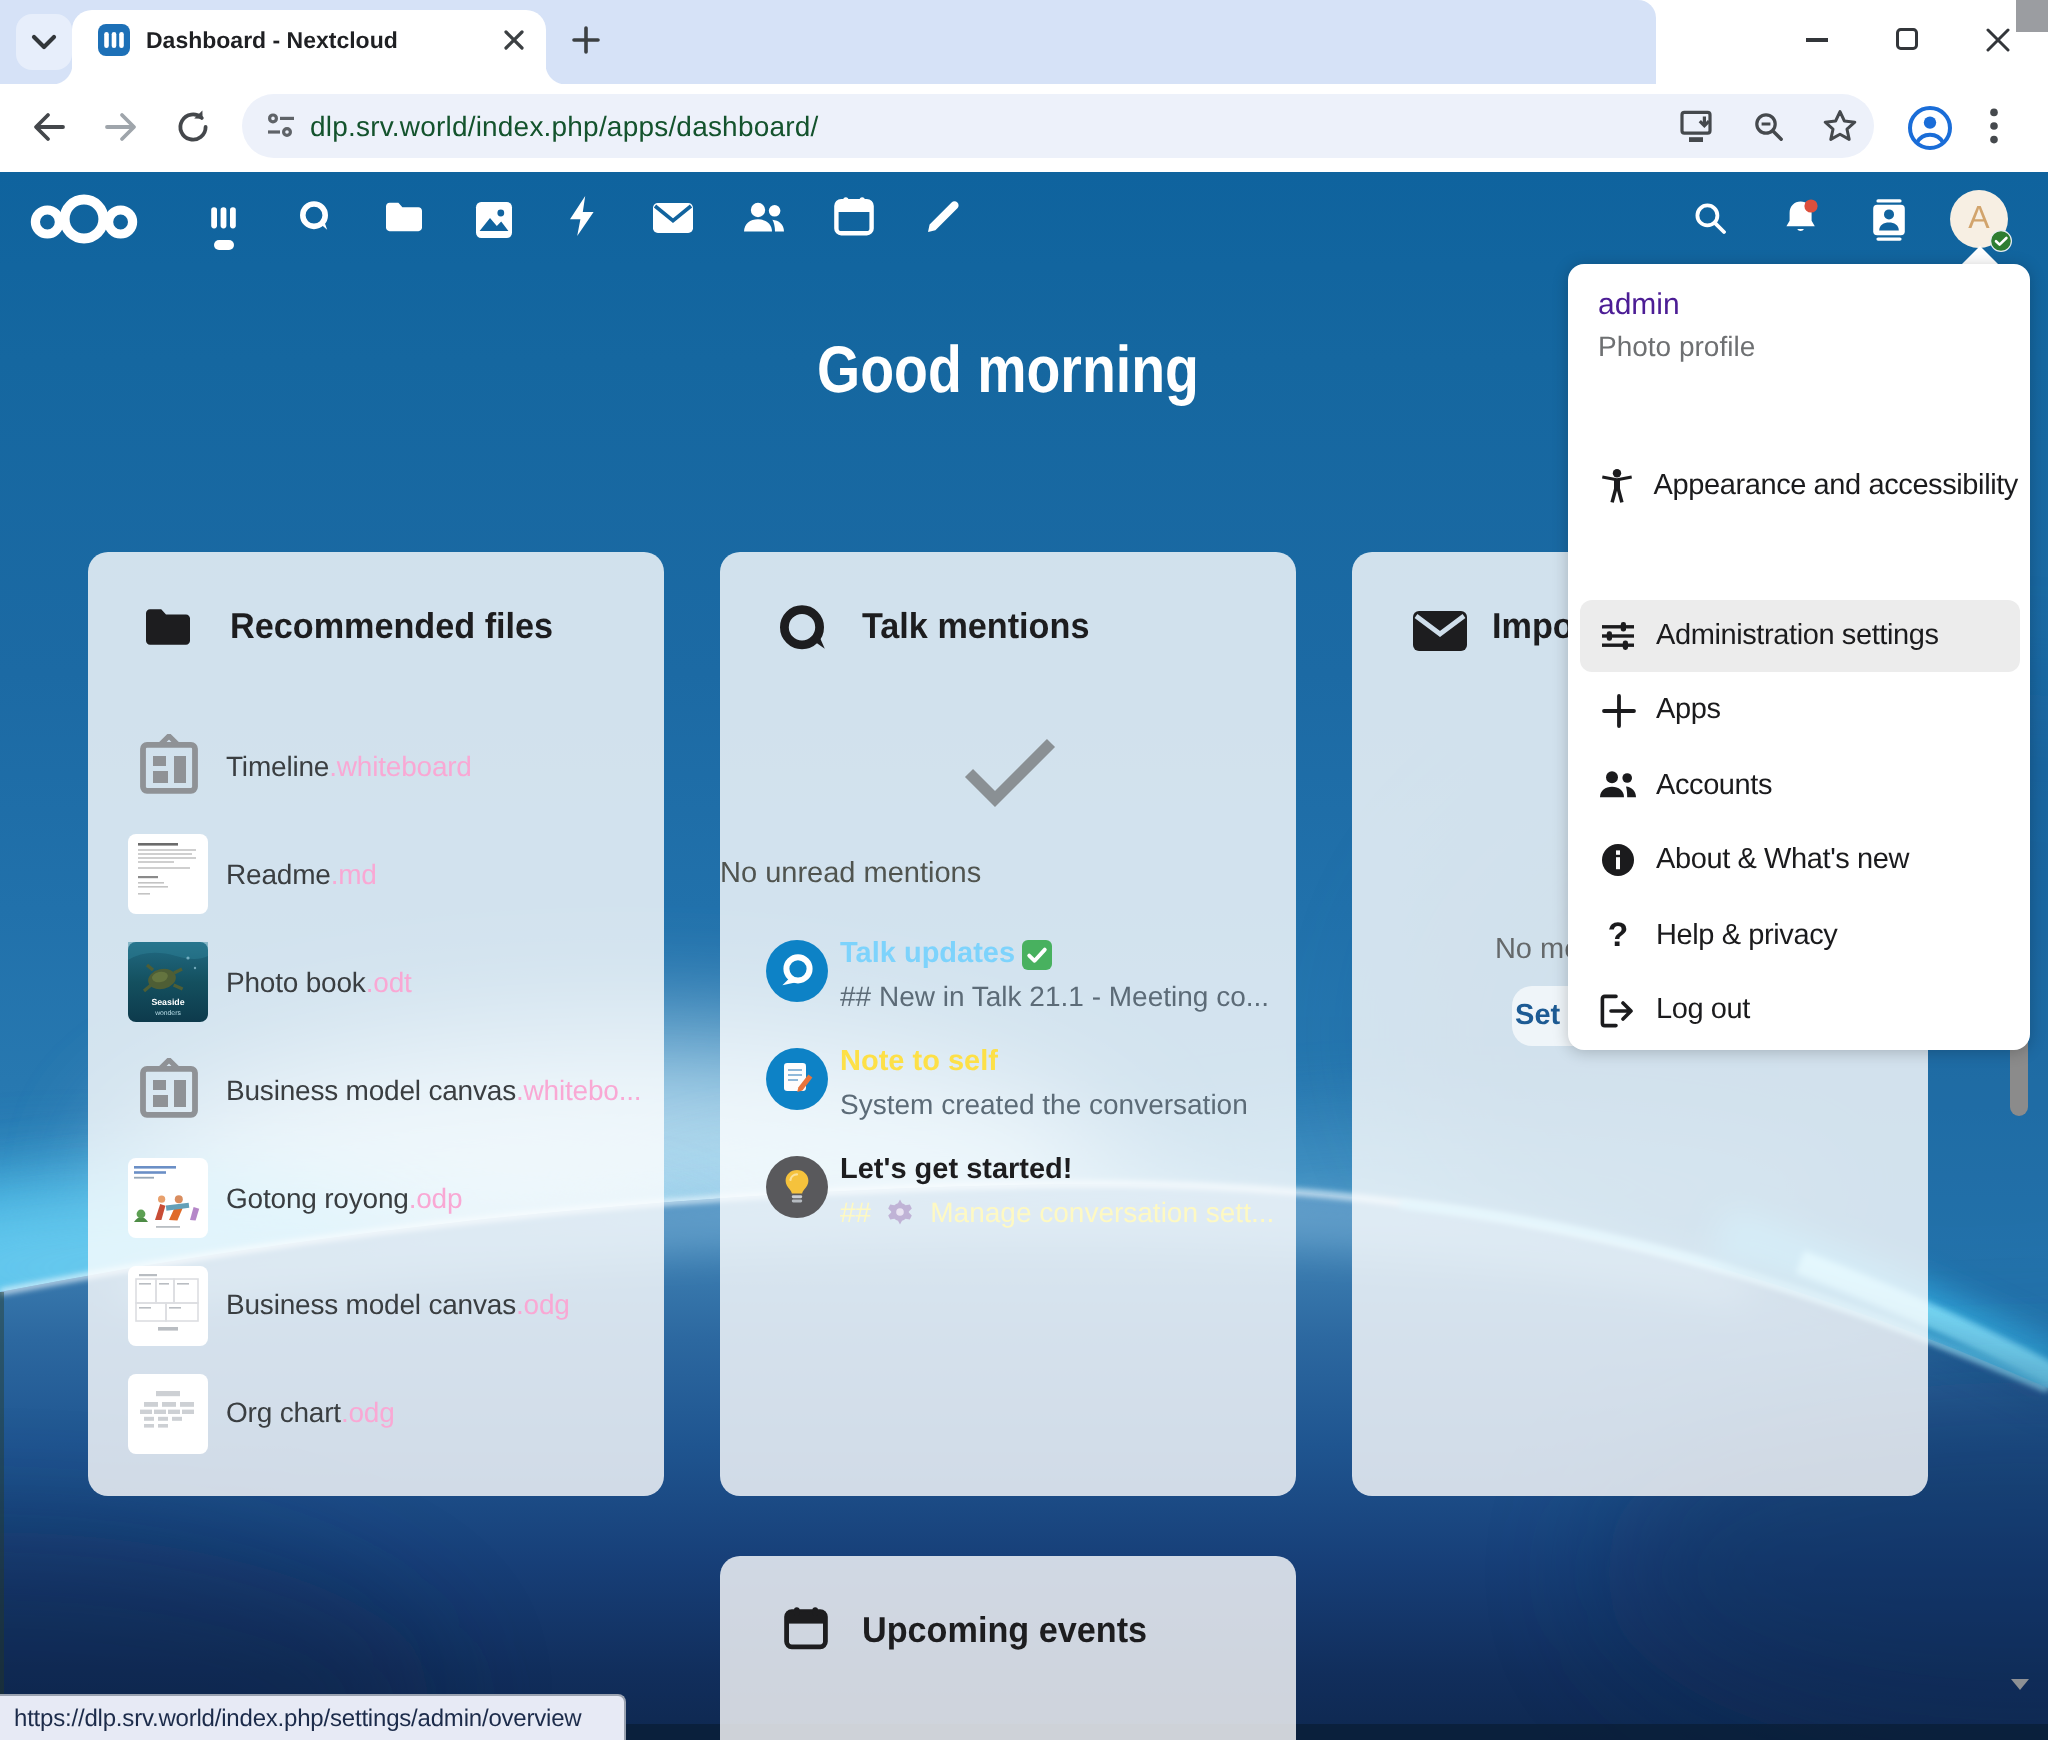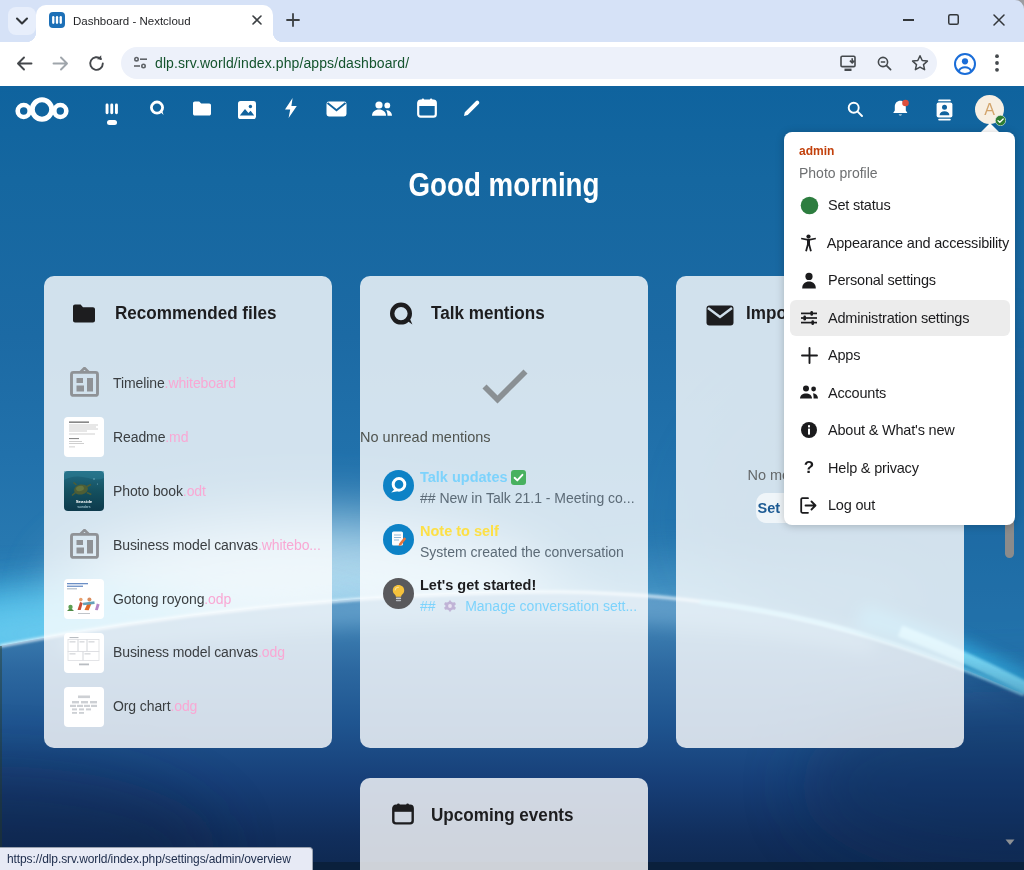--- a/index.html
+++ b/index.html
@@ -1,20 +1,20 @@
 <!DOCTYPE html>
 <html><head>
 <meta charset="utf-8">
 <style>
   * { margin:0; padding:0; box-sizing:border-box; }
   html,body { width:1024px; height:870px; overflow:hidden; font-family:"Liberation Sans",sans-serif; }
   .abs { position:absolute; }
   
   #wincorner { position:absolute; right:0; top:0; width:16px; height:16px; background:#9b9da1; }
-  #tabstrip { position:absolute; left:0; top:0; width:1024px; height:42px; background:#d6e2f7; border-radius:0 9px 0 0; }
+  #tabstrip { position:absolute; left:0; top:0; width:828px; height:42px; background:#d6e2f7; border-radius:0 9px 0 0;font-weight:bold; }
   #tabsearch { position:absolute; left:8px; top:7px; width:28px; height:28px; border-radius:8px; background:#e7eefb; }
   #tab { position:absolute; left:36px; top:5px; width:237px; height:37px; background:#ffffff; border-radius:10px 10px 0 0; }
   #tab::before { content:""; position:absolute; left:-10px; bottom:0; width:10px; height:10px; background:radial-gradient(circle at 0 0, transparent 10px, #ffffff 10.5px); }
   #tab::after  { content:""; position:absolute; right:-10px; bottom:0; width:10px; height:10px; background:radial-gradient(circle at 100% 0, transparent 10px, #ffffff 10.5px); }
   #favicon { position:absolute; left:13px; top:7px; width:16px; height:16px; border-radius:4px; background:#1d70b7; }
   #tabtitle { position:absolute; left:37px; top:10px; font-size:11.5px; color:#1f2023; white-space:nowrap; }
   
   #toolbar { position:absolute; left:0; top:42px; width:1024px; height:44px; background:#ffffff; }
   #omnibox { position:absolute; left:121px; top:5px; width:816px; height:32px; background:#edf1fa; border-radius:16px; }
   #urltext { position:absolute; left:34px; top:8px; font-size:14px; color:#14532d; letter-spacing:0.1px; }
@@ -457,21 +457,21 @@
   <div class="abs" style="left:420px;top:458px;font-size:14px;color:#5c6b77">System created the conversation</div>
 
   <div class="abs" style="left:383px;top:492px;width:31px;height:31px;border-radius:50%;background:#59595c"></div>
   <svg class="abs" style="left:391px;top:498px" width="15" height="19" viewBox="0 0 15 19">
       <path d="M7.5 1 C10.8 1 13.2 3.4 13.2 6.4 C13.2 8.3 12.2 9.5 11.2 10.6 C10.5 11.4 10.2 12 10.1 12.8 H4.9 C4.8 12 4.5 11.4 3.8 10.6 C2.8 9.5 1.8 8.3 1.8 6.4 C1.8 3.4 4.2 1 7.5 1 Z" fill="#f5c23c"></path>
       <path d="M7.5 3.2 C5.8 3.2 4.4 4.4 4.2 6" stroke="#fae29a" stroke-width="1.1" fill="none" stroke-linecap="round"></path>
       <rect x="4.9" y="13.6" width="5.2" height="1.5" rx="0.7" fill="#c9cdd2"></rect>
       <rect x="4.9" y="15.7" width="5.2" height="1.5" rx="0.7" fill="#b6bbc1"></rect>
     </svg>
   <div class="abs" style="left:420px;top:491px;font-size:14.5px;font-weight:bold;color:#1d1d1f">Let's get started!</div>
-  <div class="abs" style="left:420px;top:512px;font-size:14px;color:#7dd3fc">##&nbsp;&nbsp;<svg style="vertical-align:-2px" width="14" height="14" viewBox="0 0 14 14">
+  <div class="abs" style="left:420px;top:512px;font-size:14px;color:#fef9c3">##&nbsp;&nbsp;<svg style="vertical-align:-2px" width="14" height="14" viewBox="0 0 14 14">
         <path d="M7 0.8 L8 2.6 A4.6 4.6 0 0 1 9.8 3.6 L11.9 3.2 L12.9 5.2 L11.4 6.7 A4.6 4.6 0 0 1 11.4 7.3 L12.9 8.8 L11.9 10.8 L9.8 10.4 A4.6 4.6 0 0 1 8 11.4 L7 13.2 L6 11.4 A4.6 4.6 0 0 1 4.2 10.4 L2.1 10.8 L1.1 8.8 L2.6 7.3 A4.6 4.6 0 0 1 2.6 6.7 L1.1 5.2 L2.1 3.2 L4.2 3.6 A4.6 4.6 0 0 1 6 2.6 Z" fill="#c0b3d6"></path>
         <circle cx="7" cy="7" r="1.9" fill="#e9e4f2"></circle>
       </svg>&nbsp;&nbsp;Manage conversation sett...</div>
 
   <div class="card" style="left:676px;top:190px;height:472px;"></div>
   <svg class="abs" style="left:706px;top:219px" width="28" height="21" viewBox="0 0 28 21">
       <rect x="0.5" y="0.5" width="27" height="20" rx="3" fill="#1d1d1f"></rect>
       <path d="M2 3 L14 12 L26 3" fill="none" stroke="#cfdeea" stroke-width="2.4"></path>
     </svg>
   <div class="cardtitle" style="left:746px;top:217px;">Important mail</div>
@@ -487,52 +487,33 @@
     </svg>
   <div class="cardtitle" style="left:431px;top:719px;">Upcoming events</div>
 
   <div id="sbthumb"></div>
   <svg class="abs" style="left:1004px;top:751px" width="12" height="10" viewBox="0 0 12 10">
       <path d="M1.5 2.5 H10.5 L6 8 Z" fill="#8d9094"></path>
     </svg>
 
   <div id="menunotch"></div>
   <div id="menu">
-    <div class="abs" style="left:15px;top:12px;font-size:12px;font-weight:bold;color:#c2410c">admin</div>
+    <div class="abs" style="left:15px;top:12px;font-size:15px;font-weight:normal;color:#4c1d95">admin</div>
     <div class="abs" style="left:15px;top:33px;font-size:14px;color:#6e7072">Photo profile</div>
     <div class="abs" style="left:6px;top:167.5px;width:220px;height:36px;background:#ececec;border-radius:6px"></div>
-    <div class="mitem" style="top:55px">
-        <span class="mico">
-          <svg width="19" height="19" viewBox="0 0 19 19">
-            <circle cx="9.5" cy="9.5" r="8.8" fill="#2d7d3f"></circle>
-          </svg>
-        </span>
-        <span class="mtxt">Set status</span>
-      </div>
     <div class="mitem" style="top:92.5px">
         <span class="mico">
           <svg width="17" height="18" viewBox="0 0 17 18">
             <g fill="#1b1b1d">
               <circle cx="8.5" cy="2.6" r="2.1"></circle>
               <path d="M1 5.2 L7 6.4 V10.2 L5.2 17 L6.9 17.4 L8.5 11.4 L10.1 17.4 L11.8 17 L10 10.2 V6.4 L16 5.2 L15.7 3.8 L8.5 5.1 L1.3 3.8 Z"></path>
             </g>
           </svg>
         </span>
         <span class="mtxt">Appearance and accessibility</span>
-      </div>
-    <div class="mitem" style="top:130px">
-        <span class="mico">
-          <svg width="16" height="17" viewBox="0 0 16 17">
-            <g fill="#1b1b1d">
-              <circle cx="8" cy="4.4" r="3.6"></circle>
-              <path d="M1.2 16.4 C1.2 11.9 4.2 9.6 8 9.6 C11.8 9.6 14.8 11.9 14.8 16.4 Z"></path>
-            </g>
-          </svg>
-        </span>
-        <span class="mtxt">Personal settings</span>
       </div>
     <div class="mitem" style="top:167.5px">
         <span class="mico">
           <svg width="18" height="16" viewBox="0 0 18 16">
             <g stroke="#1b1b1d" stroke-width="1.7" fill="none">
               <line x1="1" y1="3.4" x2="17" y2="3.4"></line>
               <line x1="1" y1="8" x2="17" y2="8"></line>
               <line x1="1" y1="12.6" x2="17" y2="12.6"></line>
             </g>
             <g fill="#1b1b1d">

